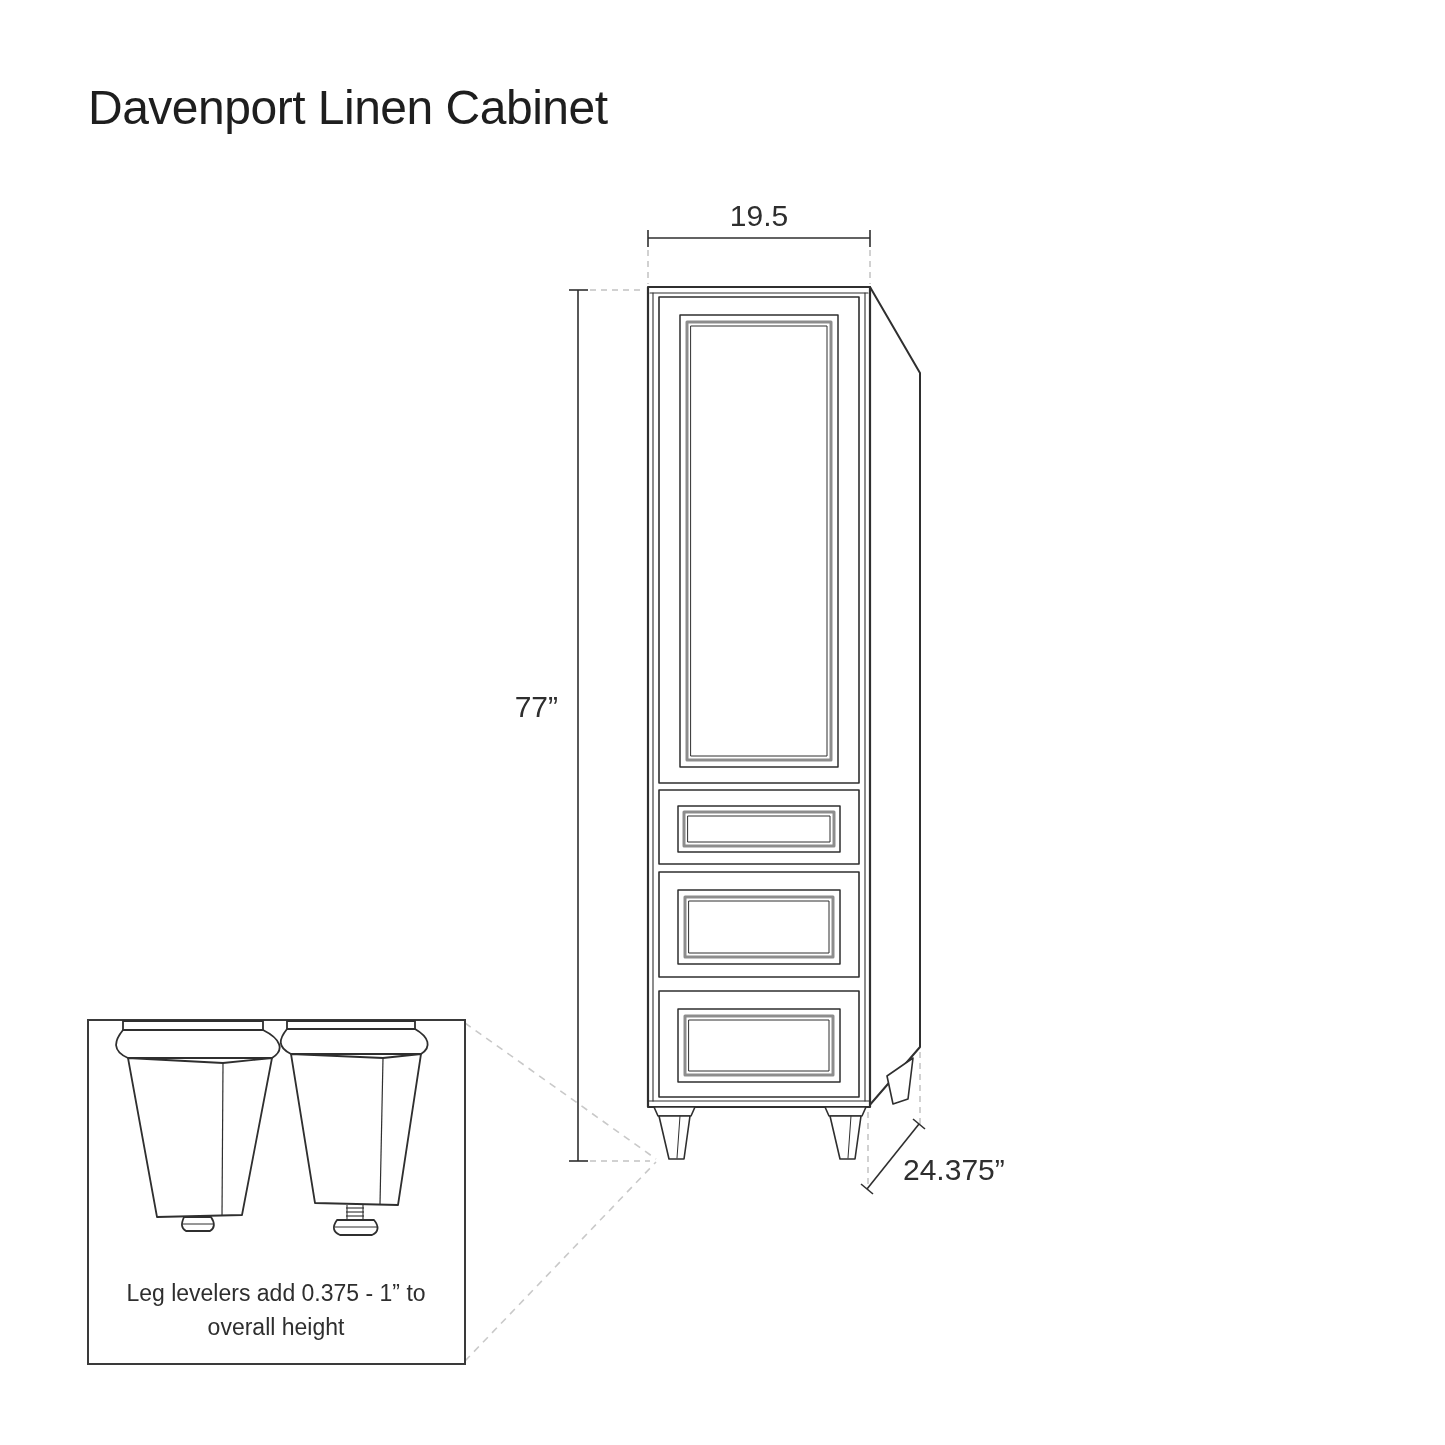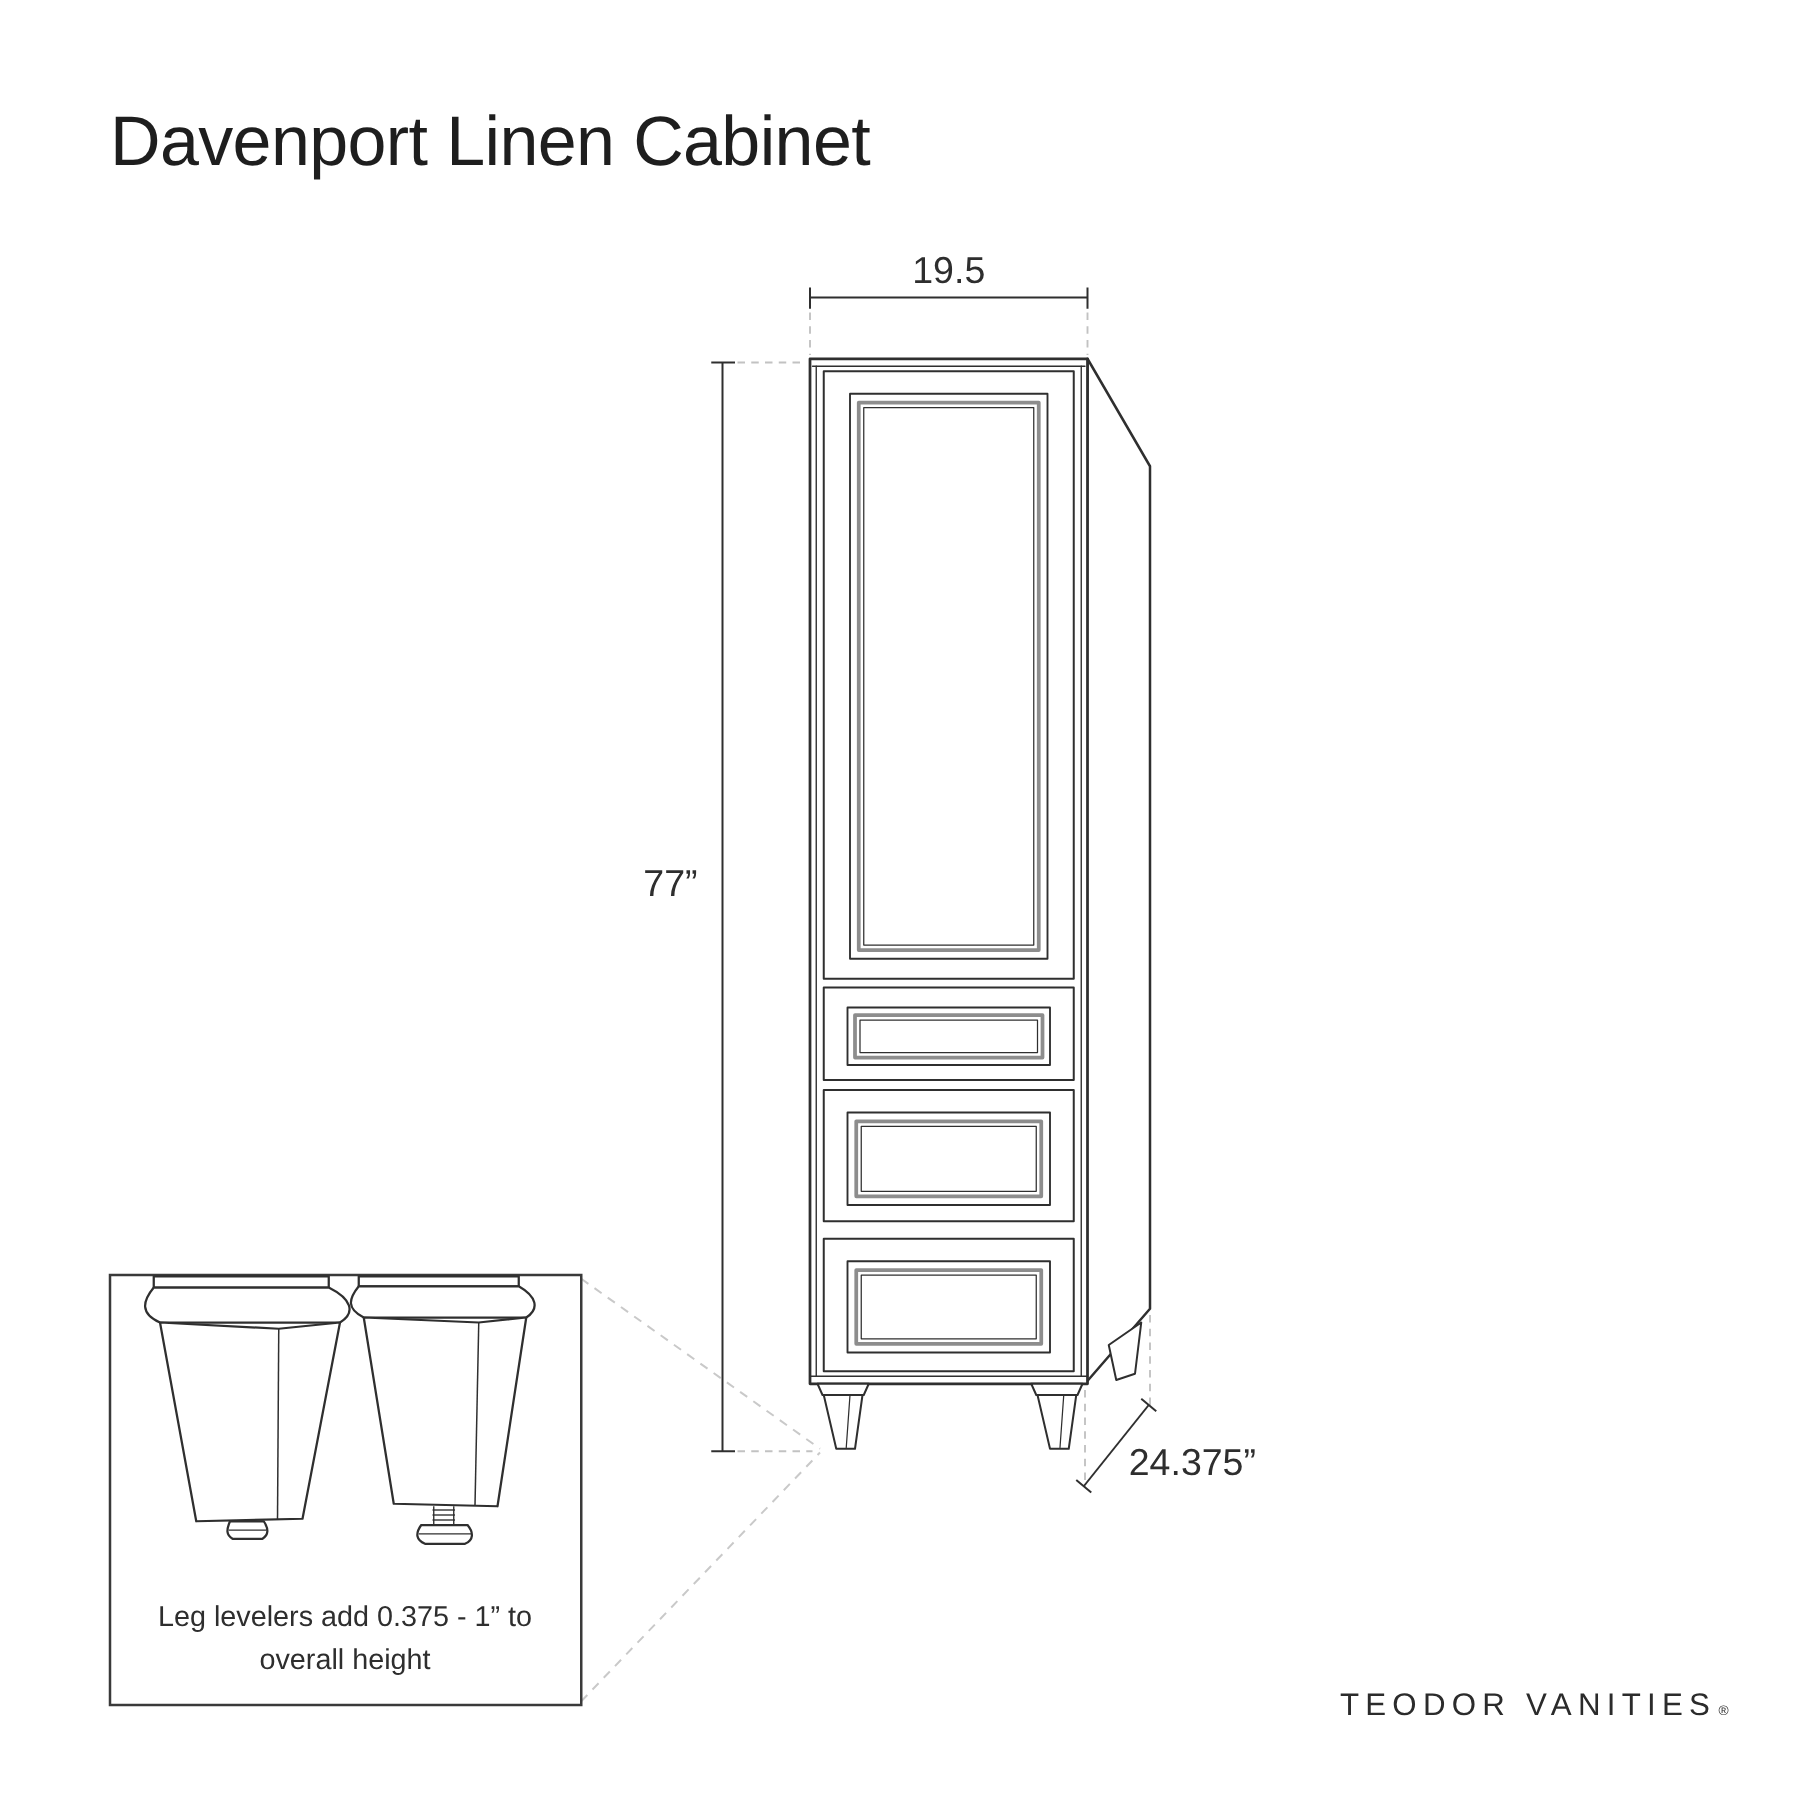--- a/index.html
+++ b/index.html
@@ -5,21 +5,21 @@
   html,body{margin:0;padding:0;background:#ffffff;}
   .stage{
     position:relative;
     width:1445px;height:1445px;
     background:#ffffff;
     font-family:"Liberation Sans",sans-serif;
     overflow:hidden;
   }
   .diagram-title{
     position:absolute;left:88px;top:82px;
-    font-size:56px;line-height:1.1;letter-spacing:-0.5px;
+    font-size:48px;line-height:1.1;letter-spacing:-0.5px;
     color:#1e1e1e;font-weight:400;white-space:nowrap;
   }
   .brand{
     position:absolute;right:62px;top:1350px;
     font-size:25px;letter-spacing:5px;font-weight:300;
     color:#2b2b2b;white-space:nowrap;
   }
   .brand .mark{
     font-size:11px;letter-spacing:0;margin-left:2px;
   }
@@ -166,17 +166,14 @@
           <path d="M337,1220 C332,1227 333,1232 340,1235 L372,1235 C379,1232 379,1226 374,1220 Z"></path>
           <line x1="335" y1="1227" x2="377" y2="1227" stroke-width="1"></line>
         </g>
       </g>
 
       <text class="note-text" x="276" y="1301" text-anchor="middle">Leg levelers add 0.375 - 1” to</text>
       <text class="note-text" x="276" y="1335" text-anchor="middle">overall height</text>
     </g>
   </svg>
 
-  <div class="brand">
-    <span>TEODOR VANITIES</span><span class="mark">®</span>
-  </div>
 
 </div>
 
 </body></html>

